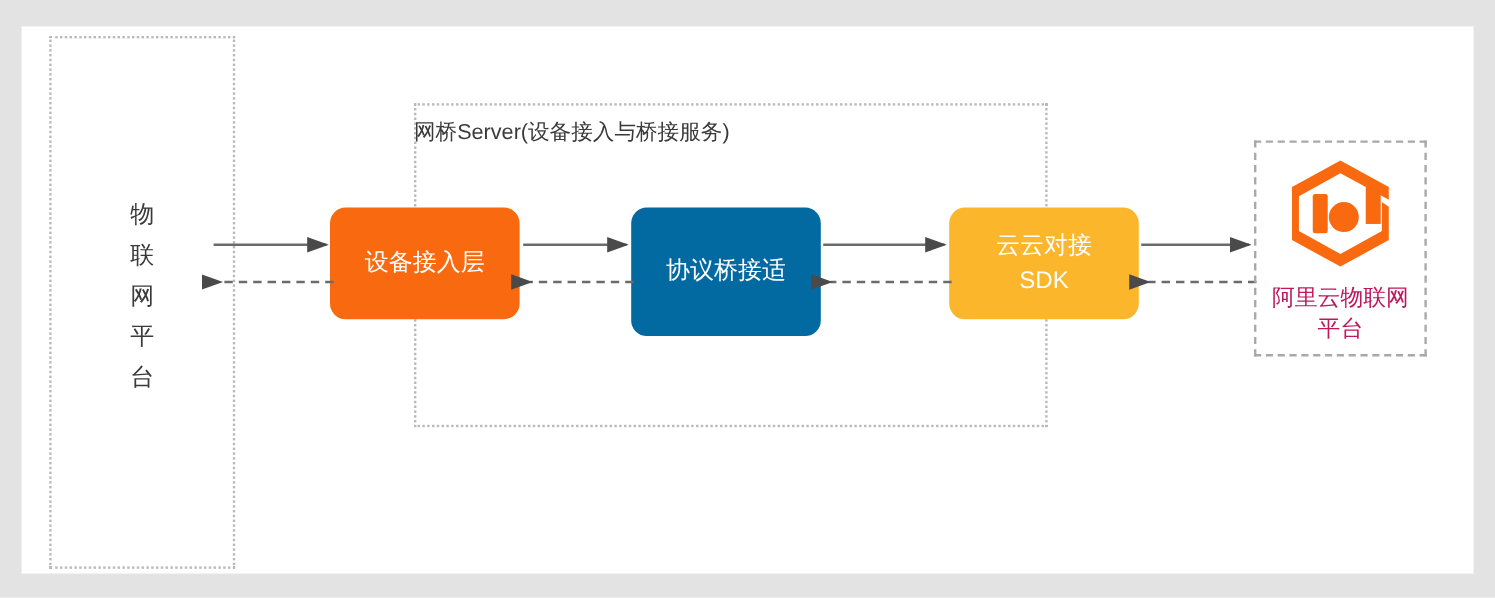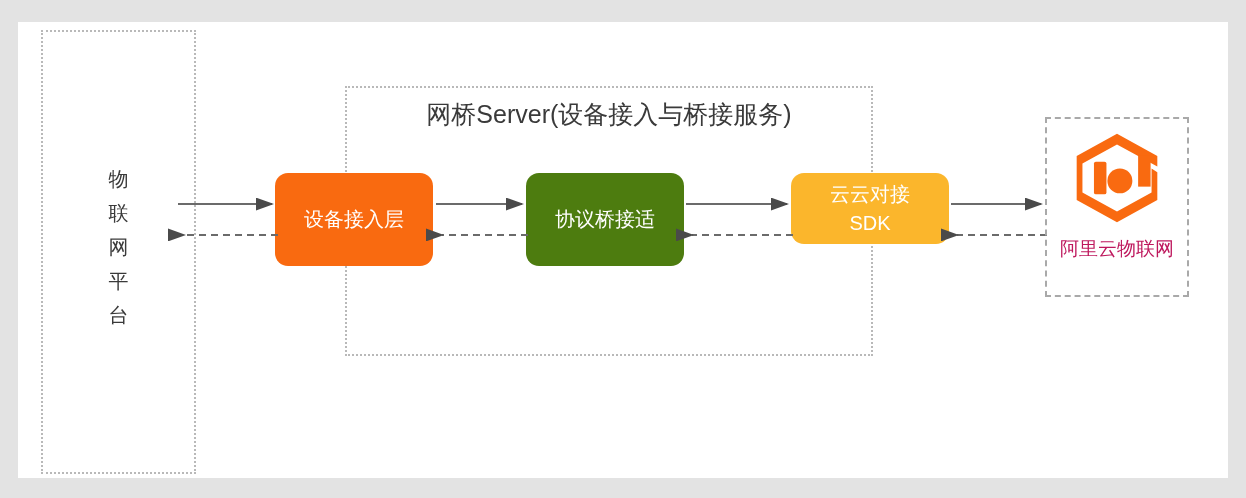--- a/index.html
+++ b/index.html
@@ -68,22 +68,22 @@
   #iot-platform-label span {
     display: block;
   }
 
   
   #bridge-server-title {
     position: absolute;
     left: 327px;
     top: 76px;
     width: 528px;
-    text-align: center;
-    font-size: 25px;
+    text-align: left;
+    font-size: 18px;
     color: #3a3a3a;
     white-space: nowrap;
   }
 
   
   .proc-box {
     position: absolute;
     border-radius: 13px;
     display: flex;
     align-items: center;
@@ -101,29 +101,29 @@
     top: 151px;
     width: 158px;
     height: 93px;
     background: #f96a10;
   }
 
   #box-protocol-bridge {
     left: 508px;
     top: 151px;
     width: 158px;
-    height: 93px;
-    background: #4d7c0f;
+    height: 107px;
+    background: #0369a1;
   }
 
   #box-cloud-sdk {
     left: 773px;
     top: 151px;
     width: 158px;
-    height: 71px;
+    height: 93px;
     background: #fbb62c;
   }
 
   
   .arrow-svg {
     position: absolute;
     overflow: visible;
   }
 
   
@@ -223,15 +223,16 @@
 
     <rect x="26" y="33" width="13" height="34" rx="2" fill="#f96a10"></rect>
 
     <circle cx="53" cy="53" r="13" fill="#f96a10"></circle>
 
     <rect x="72" y="27" width="13" height="32" fill="#f96a10"></rect>
   </svg>
 
   <div id="alicloud-label">
     <span>阿里云物联网</span>
+    <span>平台</span>
   </div>
 
 </div>
 
 </body></html>

